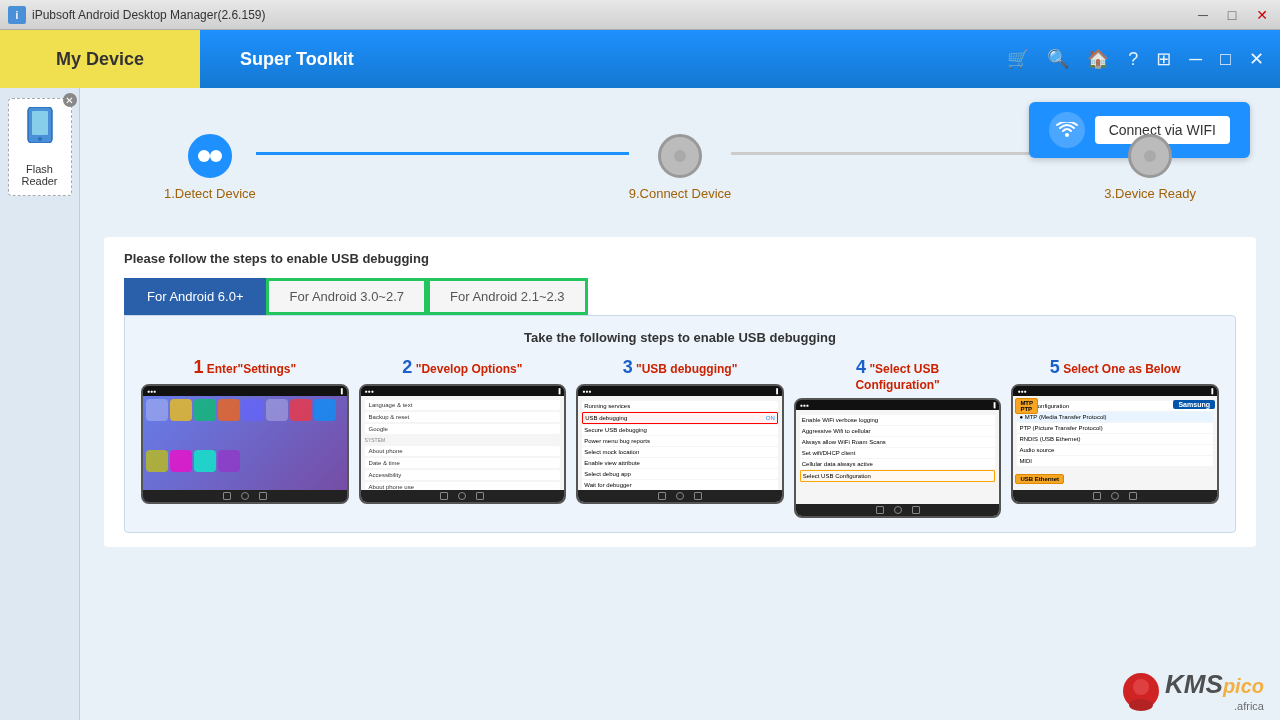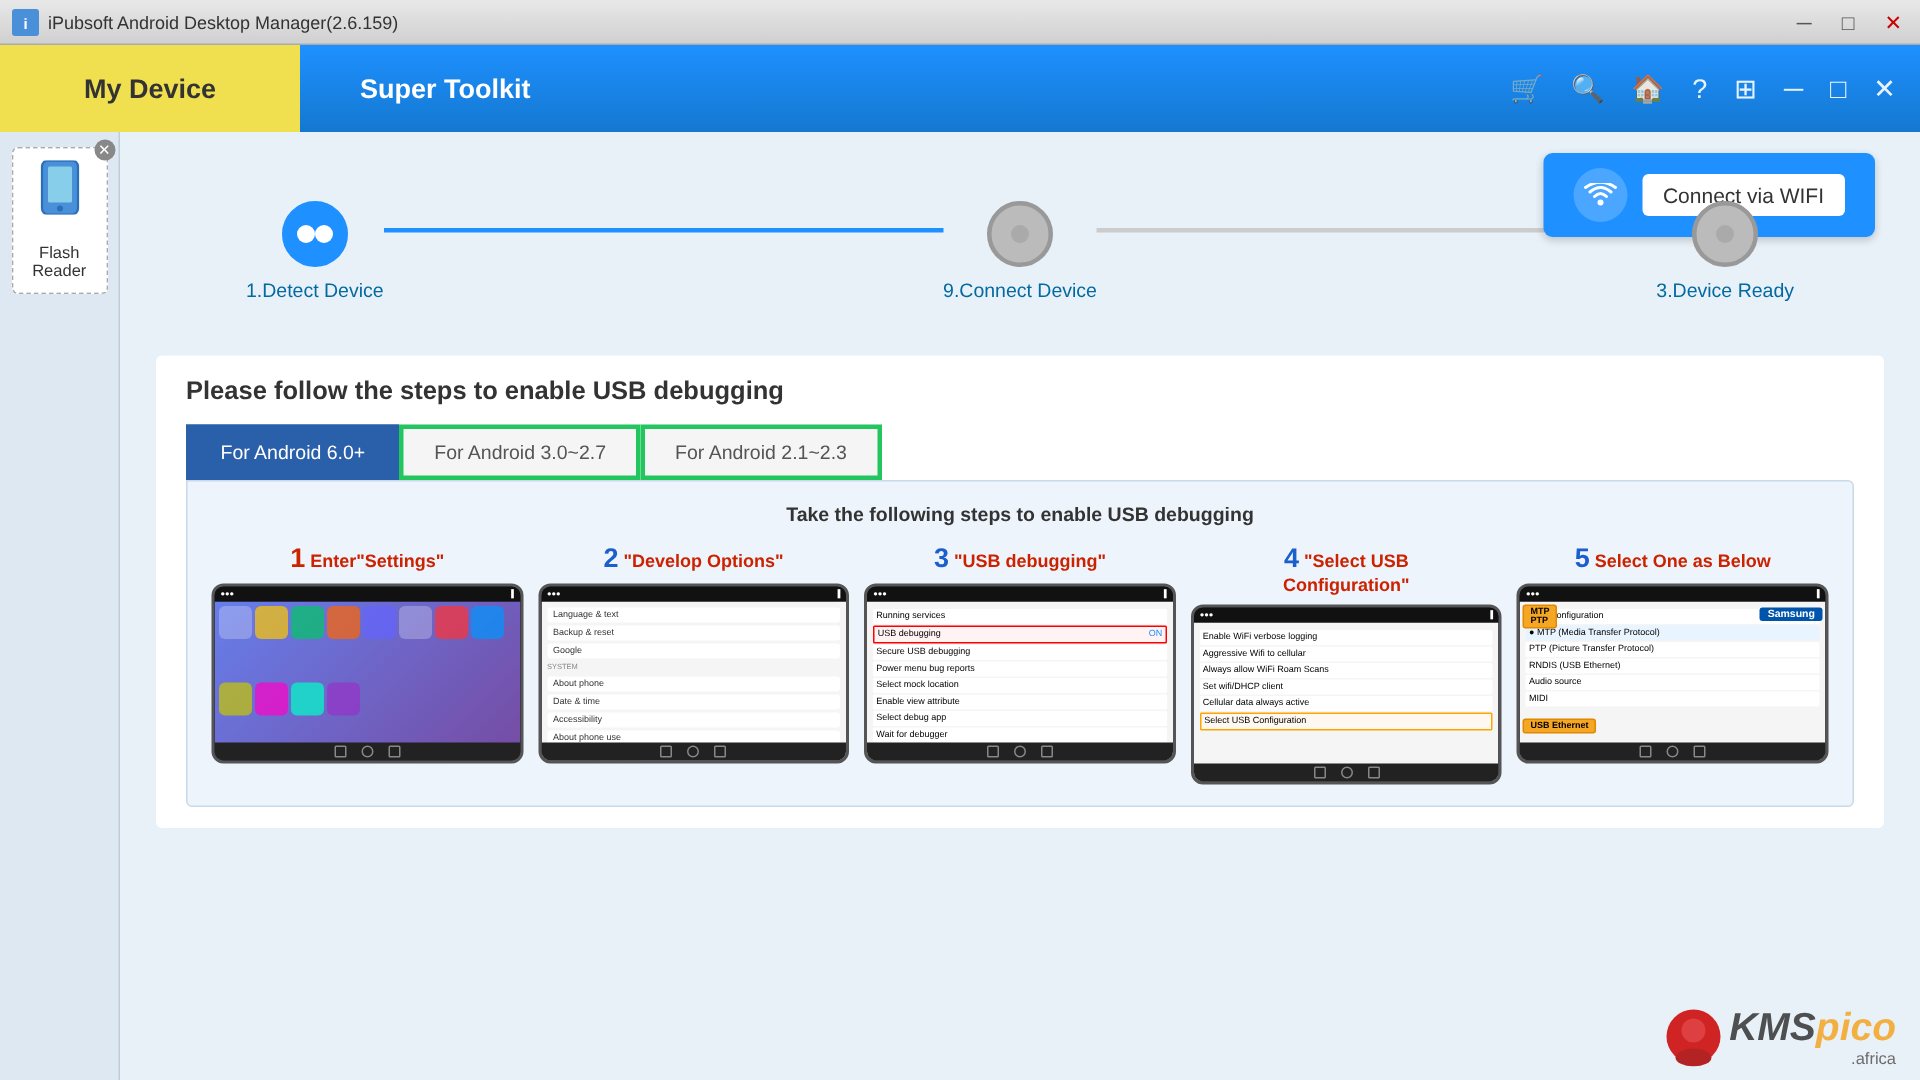--- a/index.html
+++ b/index.html
@@ -226,41 +226,41 @@
     }
     .step-circle.active::after {
       content: '';
       width: 12px;
       height: 12px;
       background: white;
       border-radius: 50%;
     }
     .step-label {
       font-size: 13px;
-      color: #0369a1;
+      color: #a16207;
       margin-top: 8px;
       white-space: nowrap;
     }
     .step-line {
       flex: 1;
       height: 3px;
       margin-bottom: 28px;
     }
     .step-line.active { background: #1e90ff; }
     .step-line.inactive { background: #ccc; }
 
     
     .usb-debug-section {
       background: white;
       border-radius: 4px;
       padding: 14px 20px;
       margin: 0 0 0 0;
     }
     .usb-debug-title {
-      font-size: 17px;
+      font-size: 13px;
       font-weight: bold;
       color: #333;
       margin-bottom: 12px;
     }
 
     
     .android-tabs {
       display: flex;
       gap: 0;
       margin-bottom: 0;
@@ -652,18 +652,18 @@
     </div>
   </div>
 
   <div style="position:absolute;bottom:8px;right:16px;display:flex;align-items:center;gap:4px;opacity:0.85;">
     <svg width="40" height="40" viewBox="0 0 40 40">
       <circle cx="20" cy="20" r="18" fill="#cc0000"></circle>
       <circle cx="20" cy="16" r="8" fill="#dd2222"></circle>
       <ellipse cx="20" cy="34" rx="12" ry="6" fill="#aa0000"></ellipse>
     </svg>
     <div>
-      <span style="font-size:26px;font-weight:bold;color:#333;font-style:italic;">KMS</span><span style="font-size:26px;font-weight:bold;color:#f5a623;font-style:italic;">pico</span>
+      <span style="font-size:26px;font-weight:bold;color:#333;font-style:italic;">KMS</span><span style="font-size:20px;font-weight:bold;color:#f5a623;font-style:italic;">pico</span>
       <div style="font-size:11px;color:#555;text-align:right;">.africa</div>
     </div>
   </div>
 
 </div>
 
 </body></html>

